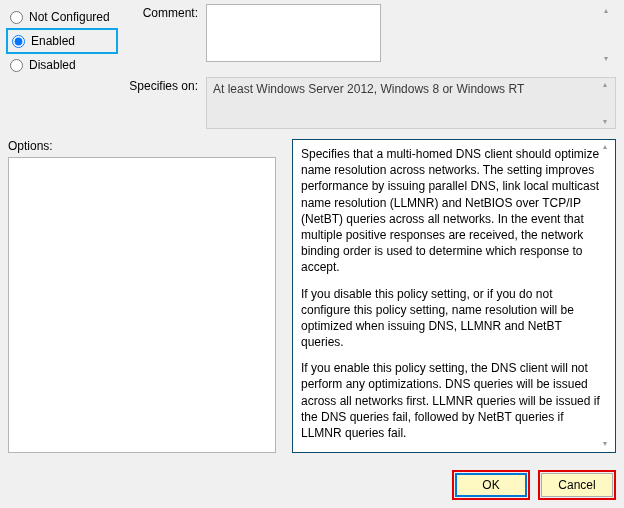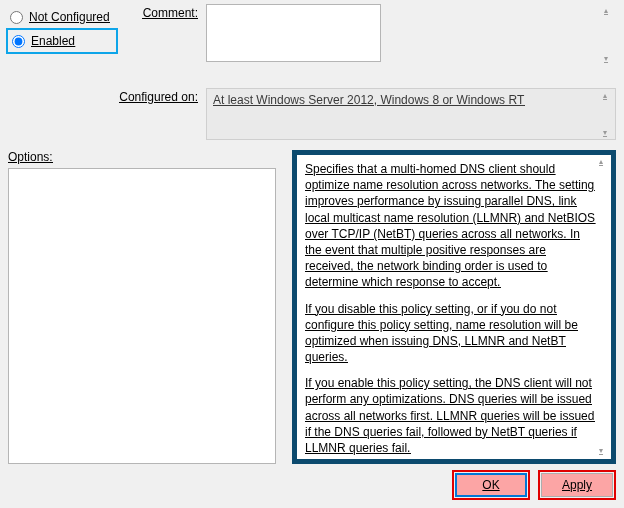--- a/index.html
+++ b/index.html
@@ -1,15 +1,15 @@
 <!DOCTYPE html>
 <html><head>
 <meta charset="utf-8">
 <style>
-  * { box-sizing: border-box; text-decoration: underline; }
+  * { box-sizing: border-box; }
   body {
     margin: 0;
     font-family: "Segoe UI", Tahoma, sans-serif;
     font-size: 12px;
     background: #f0f0f0;
     color: #000;
     width: 624px;
     height: 508px;
     overflow: hidden;
   }
@@ -39,21 +39,21 @@
   }
   .highlight-red {
     border: 2px solid #0ea5e9;
     padding: 0 2px;
     margin-left: -2px;
   }
   .meta-col {
     flex: 1;
     display: flex;
     flex-direction: column;
-    gap: 23px;
+    gap: 12px;
   }
   .meta-row {
     display: flex;
     align-items: flex-start;
   }
   .meta-label {
     width: 88px;
     text-align: right;
     padding-right: 8px;
     padding-top: 2px;
@@ -110,41 +110,41 @@
   .section-label {
     margin-bottom: 4px;
   }
   .options-box {
     flex: 1;
     border: 1px solid #b5b5b5;
     background: #fff;
   }
   .help-box {
     flex: 1;
-    border: 5px solid #0c4a6e;
+    border: 1px solid #0c4a6e;
     background: #fff;
     padding: 6px 14px 6px 8px;
     overflow: hidden;
     position: relative;
     line-height: 1.35;
   }
   .help-box p { margin: 0 0 10px 0; }
   .bottom-area {
     position: absolute;
     bottom: 8px;
     right: 8px;
     display: flex;
     gap: 8px;
     align-items: center;
   }
   .btn {
     min-width: 72px;
     height: 24px;
     border: 1px solid #adadad;
-    background: #fca5a5;
+    background: #fef9c3;
     font-family: inherit;
     font-size: 12px;
     cursor: pointer;
     padding: 0 12px;
   }
   .btn.default {
     border: 1px solid #0078d7;
     box-shadow: inset 0 0 0 1px #0078d7;
   }
   .btn-redbox {
@@ -162,35 +162,39 @@
       <label class="radio-row">
         <input type="radio" name="state" style="">
         <span>Not Configured</span>
       </label>
       <div class="highlight-red">
         <label class="radio-row">
           <input type="radio" name="state" checked="" style="">
           <span>Enabled</span>
         </label>
       </div>
+      <label class="radio-row">
+        <input type="radio" name="state" style="">
+        <span>Disabled</span>
+      </label>
     </div>
 
     <div class="meta-col">
       <div class="meta-row">
         <div class="meta-label">Comment:</div>
         <div style="flex:1;position:relative">
           <textarea class="comment-box" value="" style=""></textarea>
           <div class="spin-arrows">
               <span>▴</span>
               <span>▾</span>
             </div>
         </div>
       </div>
       <div class="meta-row">
-        <div class="meta-label">Configured on:</div>
+        <div class="meta-label">Specifies on:</div>
         <div class="supported-box">
           <span>At least Windows Server 2012, Windows 8 or Windows RT</span>
           <div class="spin-arrows">
               <span>▴</span>
               <span>▾</span>
             </div>
         </div>
       </div>
     </div>
   </div>
@@ -211,17 +215,17 @@
           </div>
       </div>
     </div>
   </div>
 
   <div class="bottom-area">
     <span class="btn-redbox">
       <button class="btn default">OK</button>
     </span>
     <span class="btn-redbox">
-      <button class="btn">Apply</button>
+      <button class="btn">Cancel</button>
     </span>
   </div>
 
 </div>
 
 </body></html>

